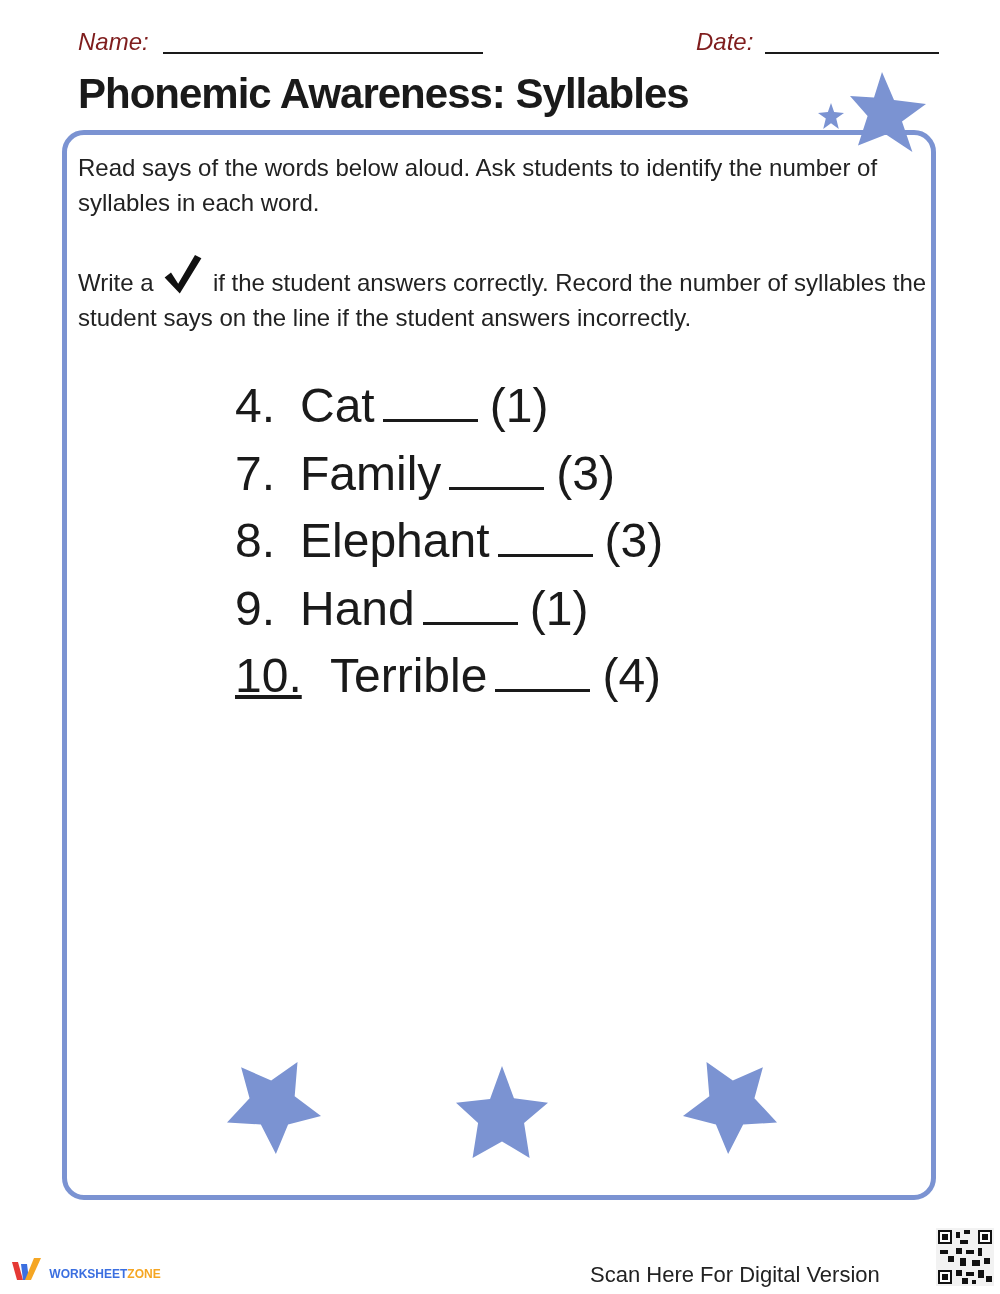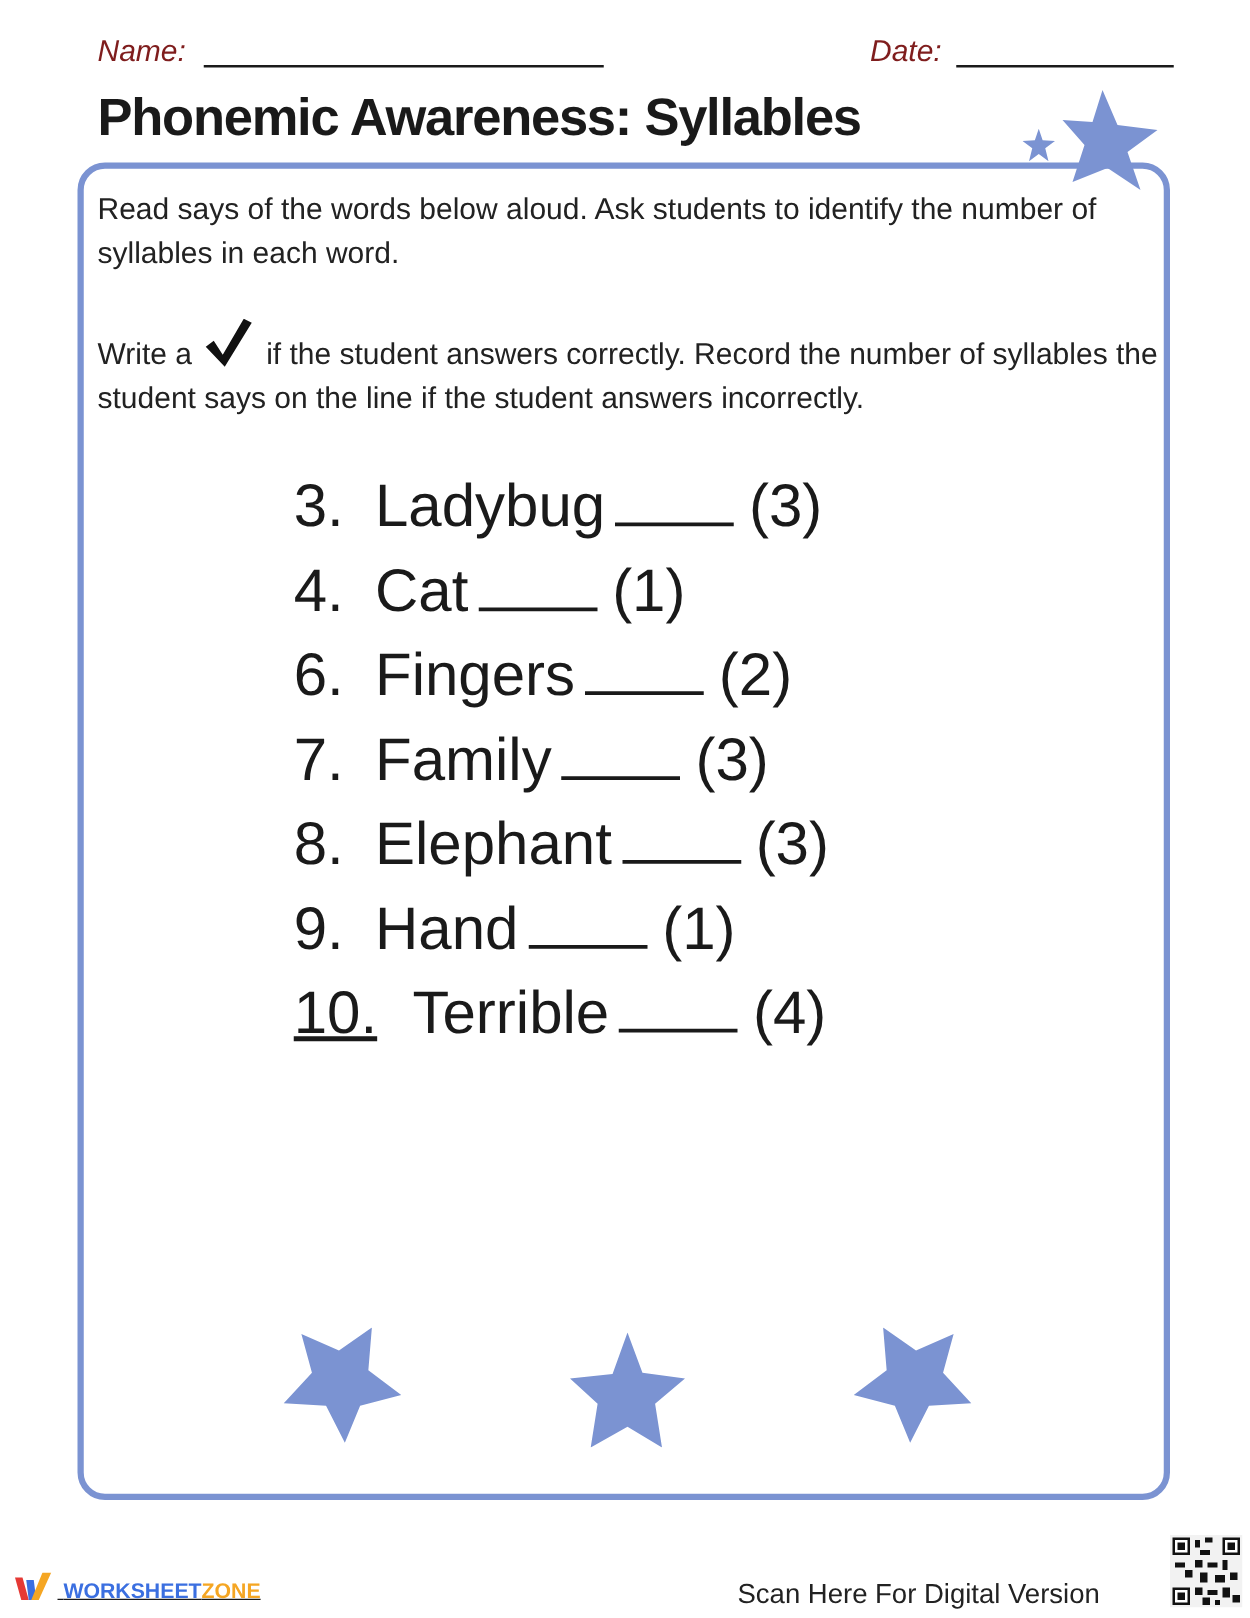--- a/index.html
+++ b/index.html
@@ -13,21 +13,21 @@
            border:5px solid #7b93d2; border-radius:22px; box-sizing:border-box; background:#fff; }
   .para { position:absolute; left:78px; font-size:24px; line-height:35px; color:#222; width:850px; }
   .check { display:inline-block; width:42px; height:40px; vertical-align:-4px; margin:0 2px; }
   .list { position:absolute; left:235px; top:372px; }
   .item { font-size:48px; line-height:67.5px; height:67.5px; white-space:nowrap; color:#1a1a1a; }
   .item .blank { display:inline-block; width:95px; border-bottom:3px solid #1a1a1a; height:36px;
                  vertical-align:baseline; margin:0 12px 0 8px; }
   .num { display:inline-block; width:65px; }
   .num.wide { width:95px;text-decoration:underline; }
   .star { position:absolute; }
-  .footer-brand { position:absolute; left:10px; top:1258px; font-size:17px; font-weight:bold;text-decoration:underline; }
+  .footer-brand { position:absolute; left:10px; top:1258px; font-size:12px; font-weight:bold; }
   .footer-brand .w { color:#3b6fe0; }
   .footer-brand .z { color:#f5a623; }
   .scan { position:absolute; left:590px; top:1262px; font-size:22px; color:#222; }
   .qr { position:absolute; left:936px; top:1228px; width:58px; height:58px; }
 </style>
 </head>
 <body>
 
 <span class="hdr-label" style="left:78px; top:28px;">Name:</span>
 <div class="hdr-line" style="left:163px; top:52px; width:320px;"></div>
@@ -48,23 +48,21 @@
 <div class="para" style="top:150px;">Read says of the words below aloud. Ask students to identify the number of syllables in each word.</div>
 <div class="para" style="top:255px;">
   <span>Write a</span>
   <svg class="check" viewBox="0 0 50 50">
     <path d="M2,28 L10,22 L19,36 L40,0 L48,4 L21,48 Z" fill="#111"></path>
   </svg>
   <span>if the student answers correctly. Record the number of syllables the student says on the line if the student answers incorrectly.</span>
 </div>
 
 <div class="list">
-  <div class="item"><span class="num">3.</span><span>Ladybug</span><span class="blank"></span><span>(3)</span></div>
   <div class="item"><span class="num">4.</span><span>Cat</span><span class="blank"></span><span>(1)</span></div>
-  <div class="item"><span class="num">6.</span><span>Fingers</span><span class="blank"></span><span>(2)</span></div>
   <div class="item"><span class="num">7.</span><span>Family</span><span class="blank"></span><span>(3)</span></div>
   <div class="item"><span class="num">8.</span><span>Elephant</span><span class="blank"></span><span>(3)</span></div>
   <div class="item"><span class="num">9.</span><span>Hand</span><span class="blank"></span><span>(1)</span></div>
   <div class="item"><span class="num wide">10.</span><span>Terrible</span><span class="blank"></span><span>(4)</span></div>
 </div>
 
 <svg class="star" style="left:226px; top:1062px;" width="96" height="94" viewBox="0 0 100 100">
   <polygon points="15,8 47,28 75,0 72,52 100,82 65,95 52,140 36,95 0,92 24,55" fill="#7b93d2" transform="scale(1,0.7)"></polygon>
 </svg>
 <svg class="star" style="left:454px; top:1066px;" width="96" height="92" viewBox="0 0 100 100">

